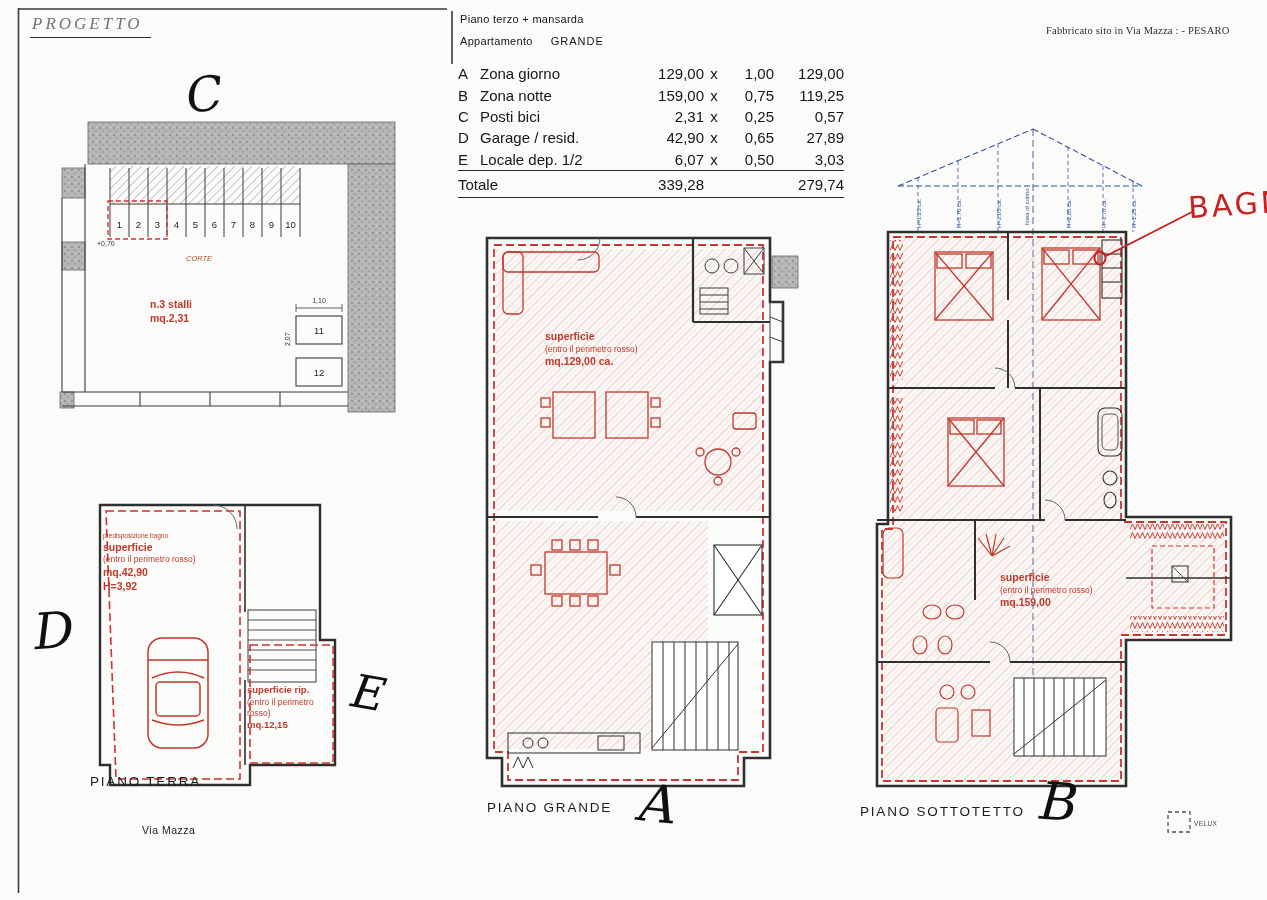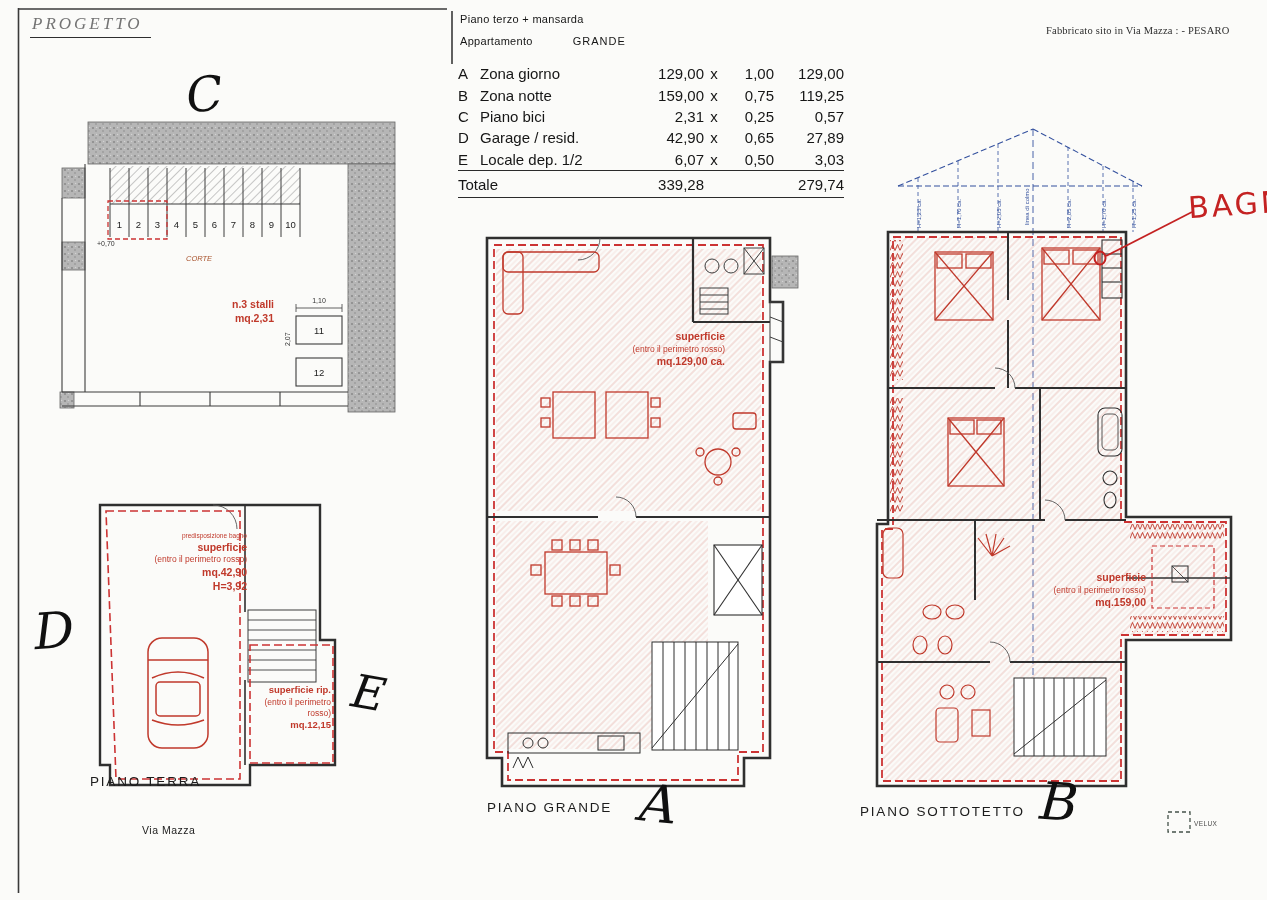--- a/index.html
+++ b/index.html
@@ -11,21 +11,21 @@
   .progetto{font-family:Liberation Serif, serif;font-style:italic;font-size:17px;letter-spacing:3px;
             color:#737373;border-bottom:1.3px solid #2e2e2e;padding:0 8px 3px 2px}
   .site-note{font-family:"Liberation Serif",serif;font-size:10.5px;color:#2e2e2e;letter-spacing:.2px}
   .hdr1{font-size:11px;color:#161616;letter-spacing:.3px}
   .tbl{font-size:15px;color:#161616}
   .trow{display:grid;grid-template-columns:22px 158px 66px 20px 50px 70px;height:21.4px;align-items:center}
   .num{text-align:right}
   .times{text-align:center}
   .total{grid-template-columns:180px 66px 20px 50px 70px;height:auto;border-top:1.5px solid #2b2b2b;
          border-bottom:1.5px solid #2b2b2b;padding:5px 0 4px}
-  .red-note{color:#c0392b;text-align:right;line-height:1.32}
+  .red-note{color:#c0392b;text-align:left;line-height:1.32}
   .rn-b{font-size:10.5px;font-weight:bold}
   .rn-m{font-size:9.5px;font-weight:bold}
   .rn-s{font-size:8.5px}
   .rn-t{font-size:6.5px}
   .caption{font-size:13.5px;letter-spacing:1.8px;color:#1c1c1c}
   .subcap{font-size:10.5px;letter-spacing:.5px;color:#1c1c1c}
   .hand{font-family:"DejaVu Serif",serif;font-style:italic;color:#101010;line-height:1}
   .bagno{font-family:"DejaVu Sans",sans-serif;color:#c42222;font-size:30px;letter-spacing:3px;
          white-space:nowrap;transform:rotate(-4deg)}
   .velux-label{font-size:6.5px;color:#4a4a4a;letter-spacing:.4px}
@@ -336,21 +336,21 @@
 
     <rect x="1168" y="812" width="22" height="20" fill="none" stroke="#44524a" stroke-width="1.3" stroke-dasharray="4 3"></rect>
   </svg>
 
   <div class="abs progetto" style="left:30px;top:14px">PROGETTO</div>
   <div class="abs site-note" style="left:1046px;top:25px">Fabbricato sito in Via Mazza :    - PESARO</div>
 
   <div class="abs hdr1" style="left:460px;top:13px">Piano terzo + mansarda</div>
   <div class="abs" style="left:460px;top:35px;display:flex">
     <span class="hdr1">Appartamento</span>
-    <span class="hdr1" style="margin-left:40px;letter-spacing:1px">GRANDE</span>
+    <span class="hdr1" style="margin-left:18px;letter-spacing:1px">GRANDE</span>
   </div>
 
   <div class="abs tbl" style="left:458px;top:63px;width:386px">
     <div class="trow">
       <span>A</span>
       <span>Zona giorno</span>
       <span class="num">129,00</span>
       <span class="times">x</span>
       <span class="num">1,00</span>
       <span class="num">129,00</span>
@@ -358,21 +358,21 @@
     <div class="trow">
       <span>B</span>
       <span>Zona notte</span>
       <span class="num">159,00</span>
       <span class="times">x</span>
       <span class="num">0,75</span>
       <span class="num">119,25</span>
     </div>
     <div class="trow">
       <span>C</span>
-      <span>Piano bici</span>
+      <span>Posti bici</span>
       <span class="num">2,31</span>
       <span class="times">x</span>
       <span class="num">0,25</span>
       <span class="num">0,57</span>
     </div>
     <div class="trow">
       <span>D</span>
       <span>Garage / resid.</span>
       <span class="num">42,90</span>
       <span class="times">x</span>

